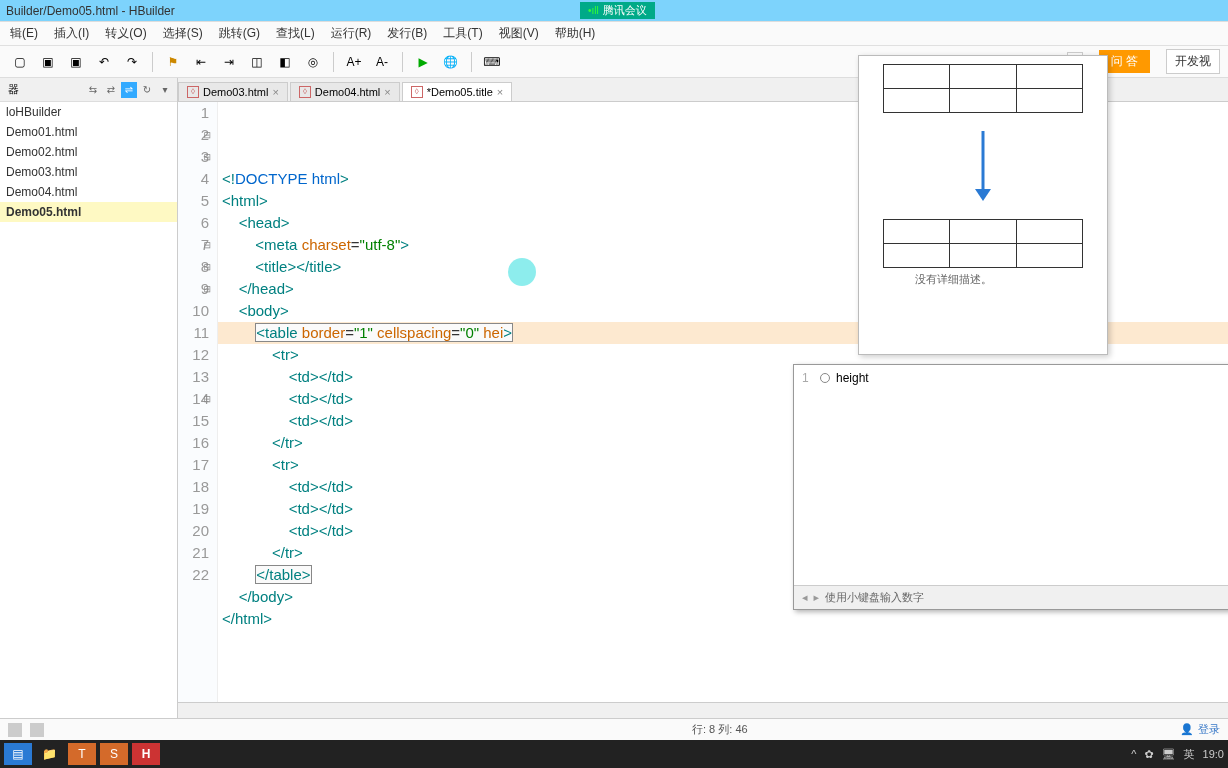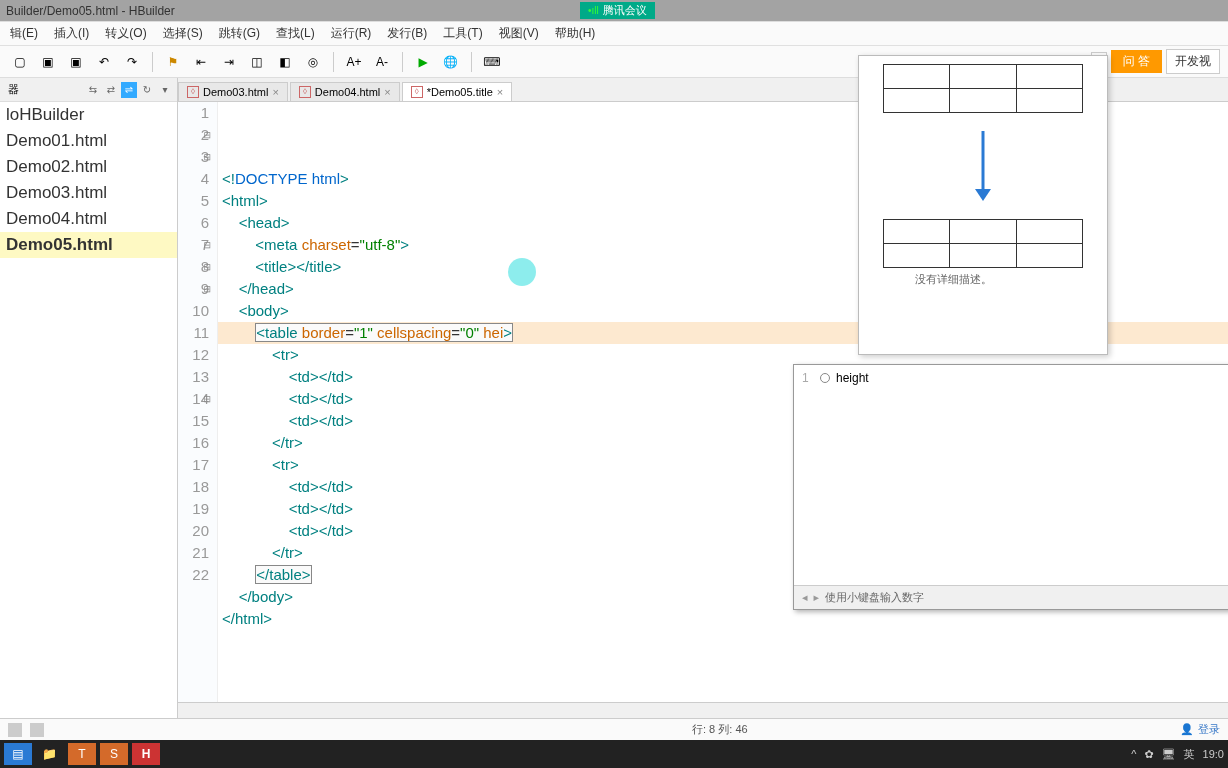--- a/index.html
+++ b/index.html
@@ -1,42 +1,42 @@
 <!DOCTYPE html>
 <html><head>
 <meta charset="utf-8">
 <style>
 * { margin: 0; padding: 0; box-sizing: border-box; font-family: "Microsoft YaHei", Arial, sans-serif; }
 body { background: #f5f5f5; width: 1228px; height: 768px; overflow: hidden; position: relative; font-size: 12px; }
 
-.titlebar { height: 22px; background: #a3a3a3; border-bottom: 1px solid #ddd; display: flex; align-items: center; padding: 4px 6px; position: relative; }
+.titlebar { height: 22px; background: #7dd3fc; border-bottom: 1px solid #ddd; display: flex; align-items: center; padding: 4px 6px; position: relative; }
 .titlebar .title { font-size: 12px; color: #333; }
 .titlebar .center-badge { position: absolute; left: 580px; background: #0a8; color: #fff; padding: 1px 8px; font-size: 11px; display: flex; align-items: center; gap: 4px; }
 .titlebar .sig { color: #3f3; font-size: 10px; }
 
 .menubar { height: 24px; background: #fafafa; display: flex; align-items: center; padding: 0 4px; gap: 4px; border-bottom: 1px solid #e0e0e0; }
 .menubar .menu-item { padding: 2px 6px; font-size: 12px; color: #333; cursor: pointer; }
 
 .toolbar { height: 32px; background: #fafafa; display: flex; align-items: center; padding: 0 8px; gap: 4px; border-bottom: 1px solid #ddd; }
 .toolbar .tb-btn { width: 24px; height: 24px; display: flex; align-items: center; justify-content: center; cursor: pointer; border: 1px solid transparent; }
 .toolbar .sep { width: 1px; height: 20px; background: #ccc; margin: 0 4px; }
-.toolbar .search-box { margin-left: auto; display: flex; align-items: center; gap: 4px; }
+.toolbar .search-box { margin-left: auto; display: flex; align-items: center; gap: 16px; }
 .toolbar .search-input { width: 16px; height: 20px; border: 1px solid #ccc; padding: 0 4px; font-size: 11px; overflow: hidden; }
 .toolbar .btn-answer { background: #f90; color: #fff; border: none; padding: 3px 12px; font-size: 12px; cursor: pointer; }
 .toolbar .btn-dev { background: #fff; color: #333; border: 1px solid #ccc; padding: 3px 8px; font-size: 12px; cursor: pointer; }
 
 .main { display: flex; height: calc(100% - 128px); }
 
 .sidebar { width: 178px; background: #fff; border-right: 1px solid #ccc; display: flex; flex-direction: column; }
 .sidebar-header { height: 24px; background: #f0f0f0; display: flex; align-items: center; justify-content: flex-end; padding: 0 4px; gap: 2px; border-bottom: 1px solid #ddd; }
 .sidebar-header .hdr-label { margin-right: auto; font-size: 11px; padding-left: 4px; }
 .sidebar-header .hdr-icon { width: 16px; height: 16px; display: flex; align-items: center; justify-content: center; cursor: pointer; font-size: 10px; color: #666; }
 .sidebar-header .hdr-icon.active { background: #3af; color: #fff; }
 .file-list { flex: 1; overflow: auto; }
-.file-item { padding: 3px 6px; font-size: 17px; color: #333; cursor: pointer; }
+.file-item { padding: 3px 6px; font-size: 12px; color: #333; cursor: pointer; }
 .file-item.selected { background: #fef9c3; font-weight: bold; }
 
 .editor-area { flex: 1; display: flex; flex-direction: column; background: #fff; position: relative; }
 .tabs { height: 24px; background: #f0f0f0; display: flex; align-items: flex-end; border-bottom: 1px solid #ccc; }
 .tab { display: flex; align-items: center; padding: 3px 8px; font-size: 11px; background: #e8e8e8; border: 1px solid #ccc; border-bottom: none; margin-right: 2px; cursor: pointer; gap: 4px; }
 .tab.active { background: #fff; }
 .tab .tab-icon { width: 12px; height: 12px; border: 1px solid #c66; display: inline-block; font-size: 8px; text-align: center; line-height: 10px; color: #c66; }
 .tab .tab-close { color: #888; font-size: 11px; cursor: pointer; }
 
 .code-area { flex: 1; display: flex; font-family: Consolas, monospace; font-size: 15px; overflow: hidden; position: relative; background: #fff; }

